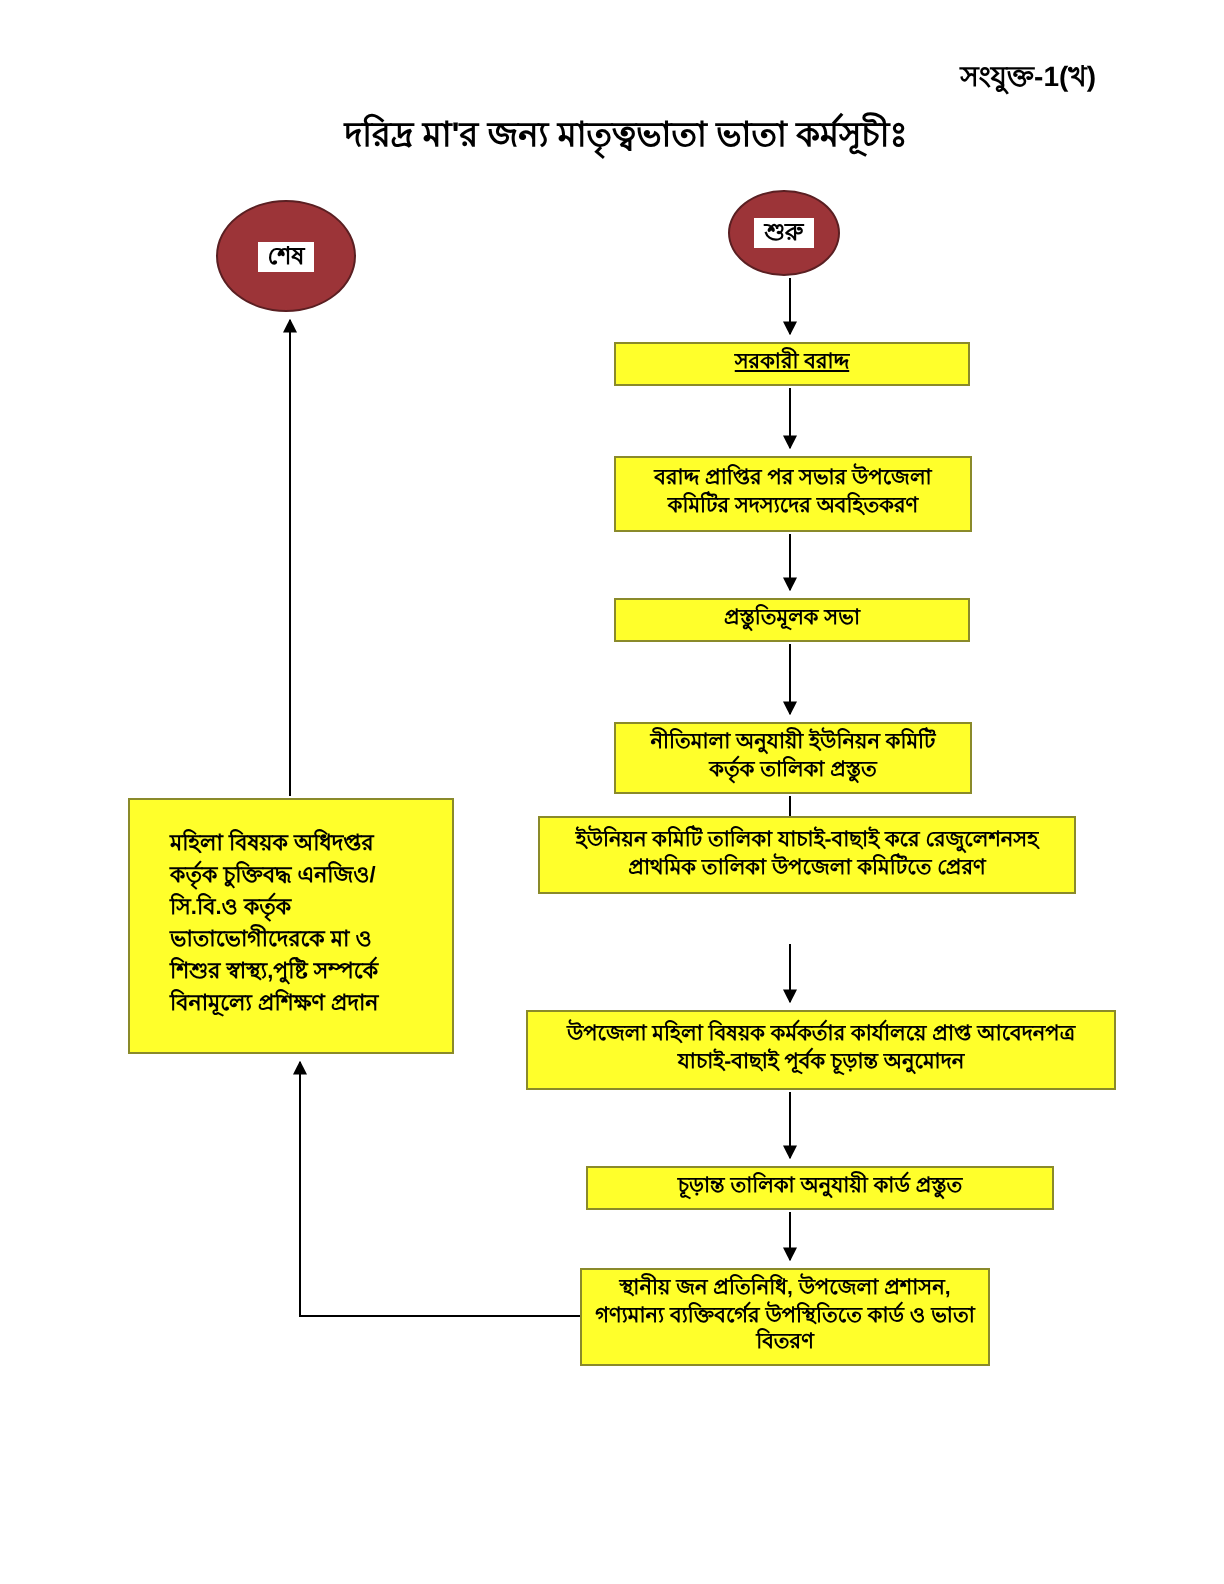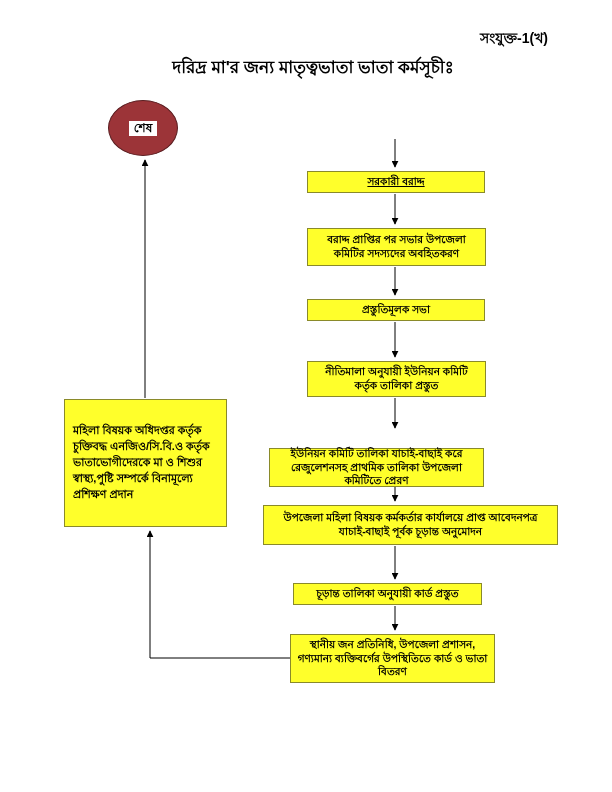--- a/index.html
+++ b/index.html
@@ -36,29 +36,29 @@
     display: flex; align-items: center; justify-content: center;
     text-align: center;
     font-size: 10.5px; font-weight: bold;
     line-height: 1.3;
     padding: 2px 5px;
   }
   .s1 { left: 307px; top: 171px; width: 178px; height: 22px; text-decoration: underline; }
   .s2 { left: 307px; top: 228px; width: 179px; height: 38px; }
   .s3 { left: 307px; top: 299px; width: 178px; height: 22px; }
   .s4 { left: 307px; top: 361px; width: 179px; height: 36px; justify-content: center; }
-  .s5 { left: 269px; top: 448px; width: 215px; height: 39px; align-items: center; }
+  .s5 { left: 269px; top: 408px; width: 269px; height: 39px; align-items: center; }
   .s6 { left: 263px; top: 505px; width: 295px; height: 40px; }
-  .s7 { left: 293px; top: 583px; width: 189px; height: 22px; }
+  .s7 { left: 293px; top: 583px; width: 234px; height: 22px; }
   .s8 { left: 290px; top: 634px; width: 205px; height: 49px; }
   .sidebox {
     left: 64px; top: 399px; width: 163px; height: 128px;
     text-align: left;
     justify-content: flex-start;
-    padding: 6px 8px;
+    padding: 6px 20px;
     font-size: 11px;
     line-height: 1.45;
   }
   .terminator {
     position: absolute;
     background: var(--terminator-fill, #9C3438);
     border: 1px solid var(--terminator-border, #5a1f22);
     border-radius: 50%;
     display: flex; align-items: center; justify-content: center;
   }
@@ -107,20 +107,23 @@
     <polyline points="290,658 150,658 150,531" marker-end="url(#arrowhead)"></polyline>
     <line x1="145" y1="398" x2="145" y2="160" marker-end="url(#arrowhead)"></line>
   </svg>
 
   <div class="corner-label">সংযুক্ত-1(খ)</div>
   <div class="doc-title">দরিদ্র মা'র জন্য মাতৃত্বভাতা ভাতা কর্মসূচীঃ</div>
 
   <div class="terminator t-end">
     <span class="t-label">শেষ</span>
   </div>
+  <div class="terminator t-start">
+    <span class="t-label">শুরু</span>
+  </div>
 
   <div class="flowbox s1">
     <span>সরকারী বরাদ্দ</span>
   </div>
   <div class="flowbox s3">
     <span>প্রস্তুতিমূলক সভা</span>
   </div>
   <div class="flowbox s2">
     <span>বরাদ্দ প্রাপ্তির পর সভার উপজেলা কমিটির সদস্যদের অবহিতকরণ</span>
   </div>

